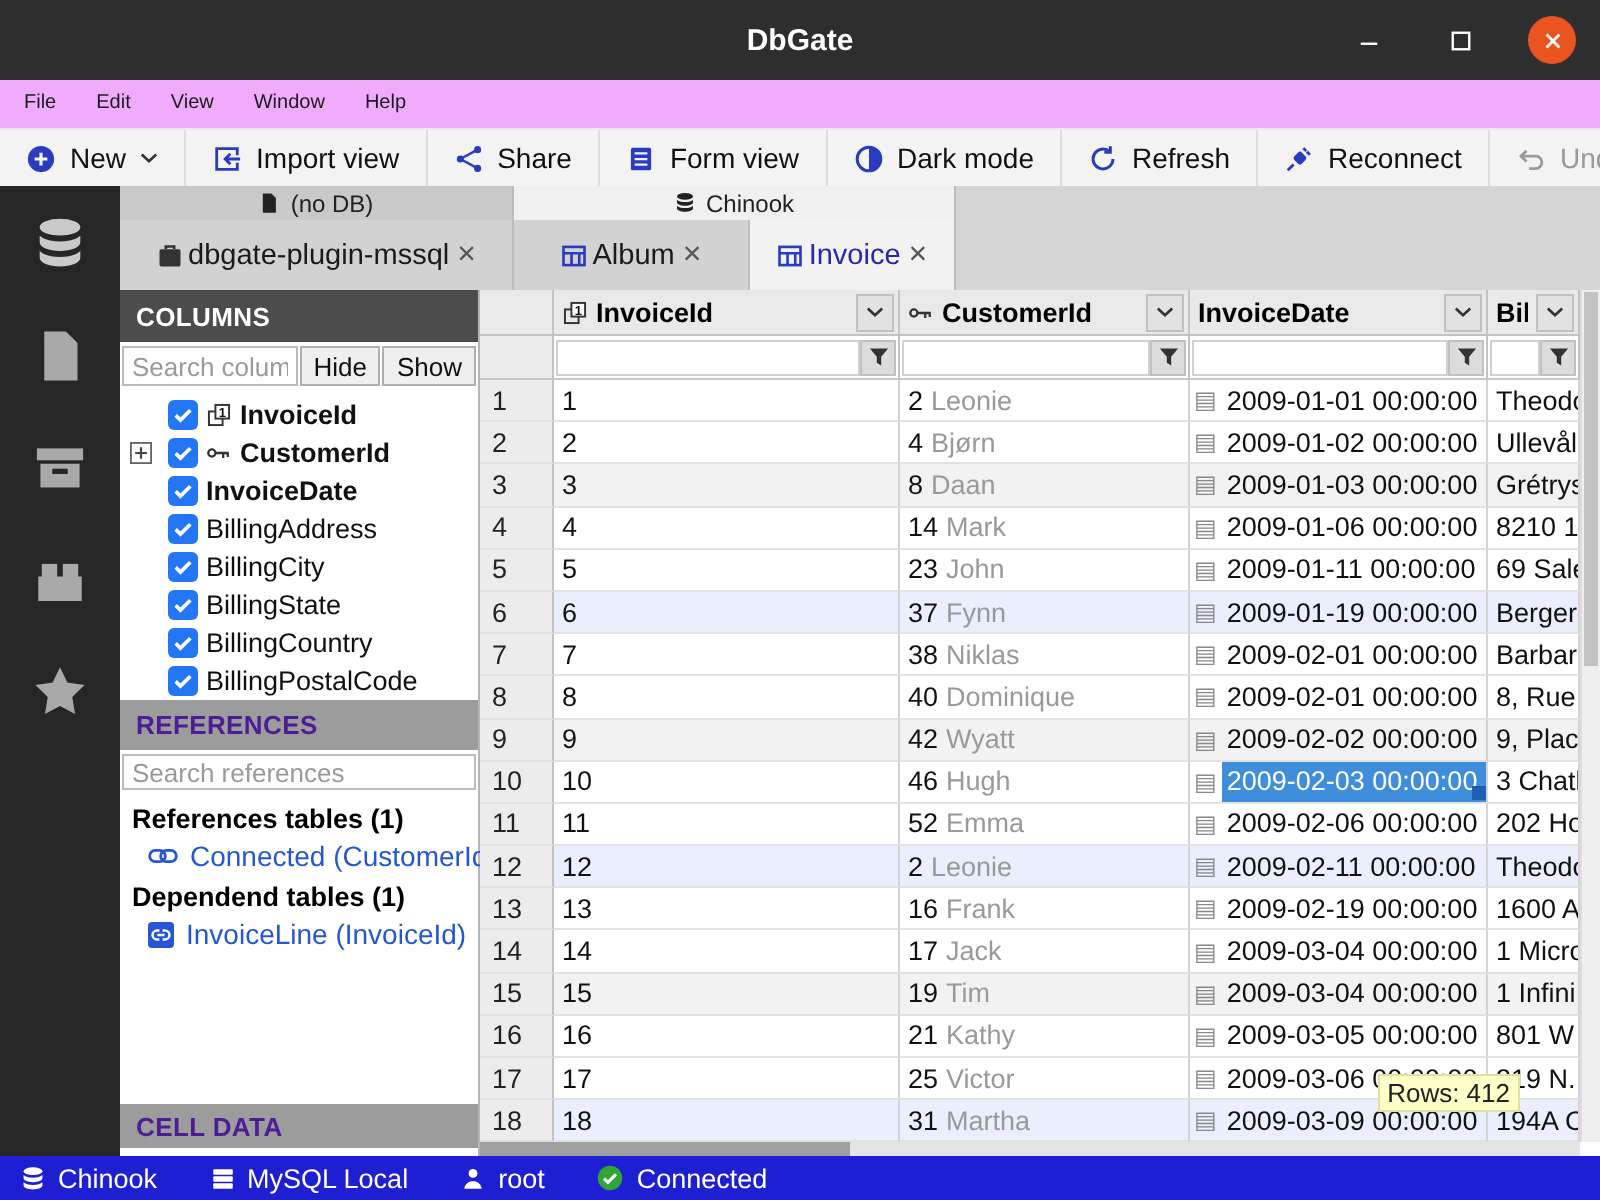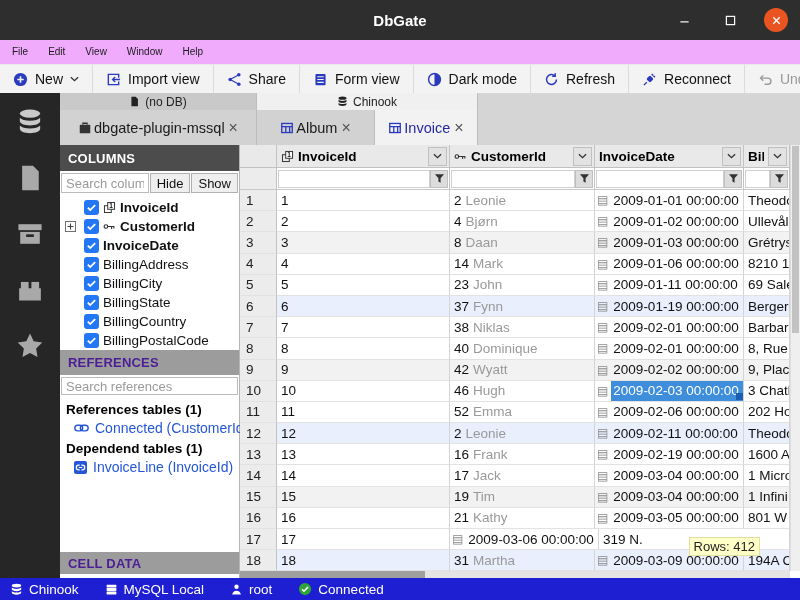--- a/index.html
+++ b/index.html
@@ -672,20 +672,21 @@
                 <div class="gc" style="width:145px">21<span class="hint">Kathy</span></div>
                 <div class="gc datec" style="width:149px">
                   <span class="cal">▤</span>
                   <span class="dateval">2009-03-05 00:00:00</span>
                 </div>
                 <div class="gc" style="flex:1 1 auto">801 W</div>
               </div>
               <div class="grow">
                 <div class="gc rownum">17</div>
                 <div class="gc" style="width:173px">17</div>
+                <div class="gc" style="width:145px">25<span class="hint">Victor</span></div>
                 <div class="gc datec" style="width:149px">
                   <span class="cal">▤</span>
                   <span class="dateval">2009-03-06 00:00:00</span>
                 </div>
                 <div class="gc" style="flex:1 1 auto">319 N.</div>
               </div>
               <div class="grow row-blue">
                 <div class="gc rownum">18</div>
                 <div class="gc" style="width:173px">18</div>
                 <div class="gc" style="width:145px">31<span class="hint">Martha</span></div>

